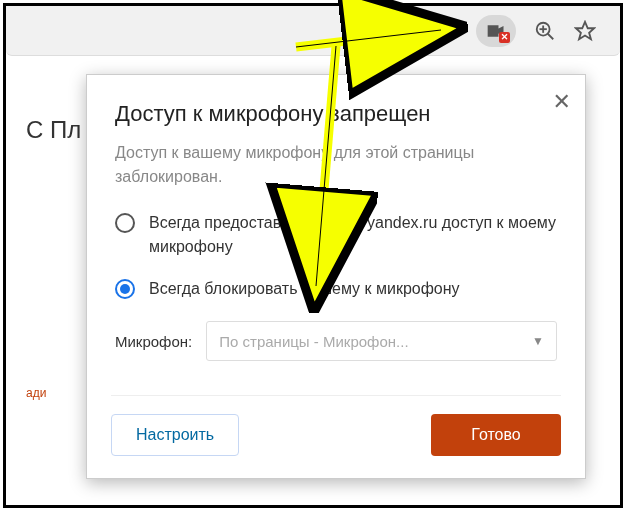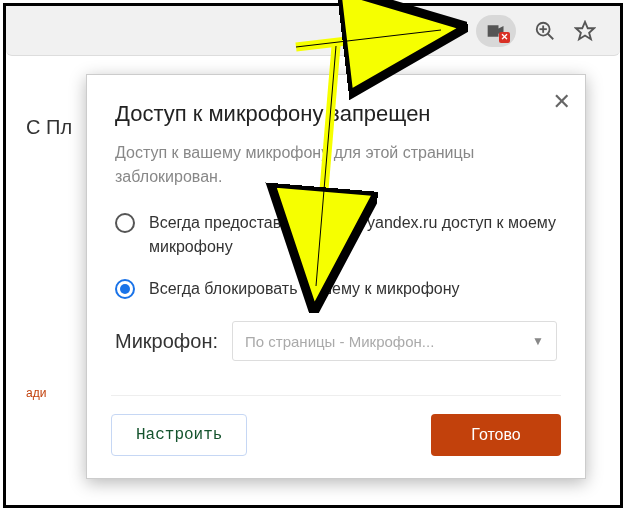--- a/index.html
+++ b/index.html
@@ -3,39 +3,39 @@
   <meta charset="utf-8">
   <style>
     * { box-sizing: border-box; margin: 0; padding: 0; font-family: Arial, sans-serif; }
     body { width: 626px; height: 511px; background: #fff; position: relative; overflow: hidden; }
     .frame { border: 3px solid #000; width: 620px; height: 505px; margin: 3px; position: relative; background: #fff; }
     .toolbar { height: 50px; background: #f1f1f1; border-bottom: 1px solid #ddd; display: flex; align-items: center; justify-content: flex-end; gap: 18px; padding-right: 24px; border-radius: 0 0 6px 6px; }
     .tb-icon { display: flex; align-items: center; justify-content: center; color: #555; font-size: 22px; }
     .camera-blocked { width: 40px; height: 32px; background: #d8d8d8; border-radius: 16px; display: flex; align-items: center; justify-content: center; position: relative; }
     .camera-blocked svg { width: 20px; height: 16px; }
     .cam-x { position: absolute; bottom: 4px; right: 6px; width: 11px; height: 11px; background: #d93025; border-radius: 2px; display: flex; align-items: center; justify-content: center; color: #fff; font-size: 9px; font-weight: bold; line-height: 1; }
-    .bg-text-right { position: absolute; left: 20px; top: 110px; font-size: 20px; color: #333; }
+    .bg-text-right { position: absolute; left: 20px; top: 110px; font-size: 24px; color: #333; }
     .bg-text-right2 { position: absolute; left: 20px; top: 380px; font-size: 12px; color: #c2410c; }
     .popup { position: absolute; top: 68px; left: 80px; width: 500px; background: #fff; border: 1px solid #ccc; box-shadow: 0 4px 16px rgba(0,0,0,0.28); padding: 26px 28px 22px 28px; }
     .popup-close { position: absolute; top: 14px; right: 14px; font-size: 22px; color: #666; cursor: pointer; font-weight: 300; }
     .popup-title { font-size: 22px; color: #222; font-weight: 400; margin-bottom: 14px; }
     .popup-desc { font-size: 16px; color: #888; line-height: 1.5; margin-bottom: 22px; }
     .radio-group { margin-bottom: 20px; }
     .radio-row { display: flex; align-items: flex-start; gap: 14px; margin-bottom: 18px; cursor: pointer; }
     .radio { width: 20px; height: 20px; border: 2px solid #555; border-radius: 50%; flex-shrink: 0; margin-top: 2px; position: relative; }
     .radio.checked { border-color: #1a73e8; }
     .radio.checked::after { content: ''; position: absolute; top: 3px; left: 3px; width: 10px; height: 10px; background: #1a73e8; border-radius: 50%; }
     .radio-label { font-size: 16px; color: #333; line-height: 1.5; }
     .mic-row { display: flex; align-items: center; gap: 14px; margin-bottom: 34px; }
-    .mic-label { font-size: 20px; color: #333; }
+    .mic-label { font-size: 15px; color: #333; }
     .mic-select { flex: 1; height: 40px; border: 1px solid #ddd; border-radius: 3px; padding: 0 12px; display: flex; align-items: center; justify-content: space-between; color: #aaa; font-size: 15px; cursor: pointer; background: #fff; }
     .mic-select .caret { color: #888; font-size: 12px; }
     .btn-row { display: flex; justify-content: space-between; gap: 12px; border-top: 1px solid #eee; padding-top: 18px; margin: 0 -4px; }
     .btn { height: 42px; padding: 0 24px; border-radius: 4px; font-size: 16px; cursor: pointer; border: none; display: flex; align-items: center; justify-content: center; }
-    .btn-secondary { background: #fff; border: 1px solid #c6d7f4; color: #14532d; font-family: Liberation Mono, monospace; }
+    .btn-secondary { background: #fff; border: 1px solid #c6d7f4; color: #0369a1; }
     .btn-primary { background: #c2410c; color: #fff; min-width: 130px; }
     .arrow { position: absolute; pointer-events: none; }
     .arrow svg { overflow: visible; }
   </style>
 </head>
 <body>
 
 <div class="frame">
   <div class="toolbar">
     <div class="camera-blocked">

